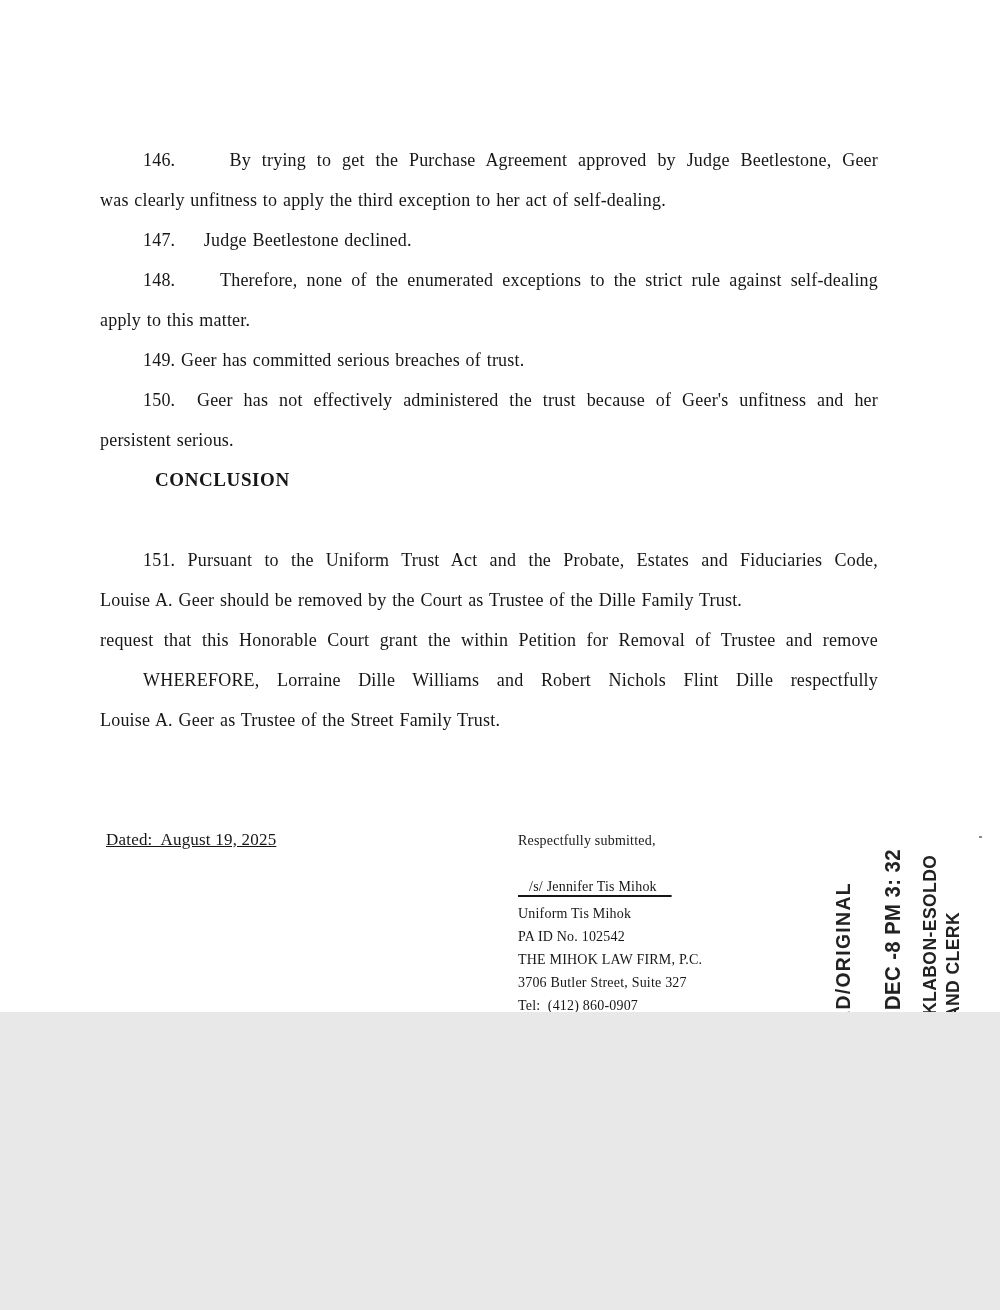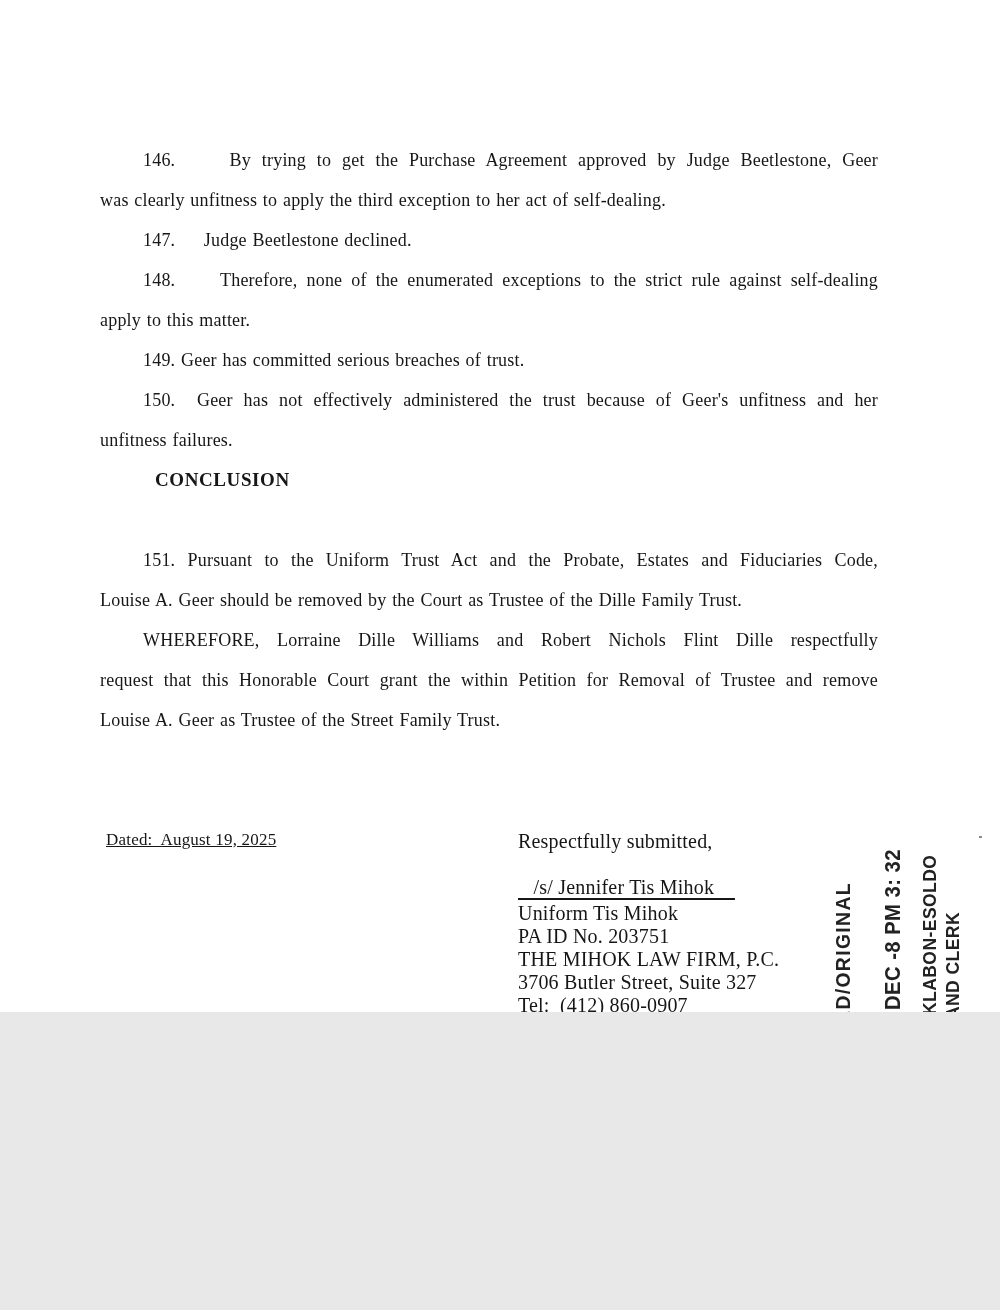--- a/index.html
+++ b/index.html
@@ -53,21 +53,21 @@
     left: 106px;
     top: 830px;
     font-size: 17px;
     letter-spacing: 0.2px;
     text-decoration: underline;
   }
   .sig-block {
     position: absolute;
     left: 518px;
     top: 830px;
-    font-size: 20px;
+    font-size: 14px;
     letter-spacing: 0.2px;
   }
   .sig-salutation { line-height: 22px; }
   .sig-s-line {
     margin-top: 24px;
     margin-bottom: 4px;
     line-height: 22px;
   }
   .sig-s-line .underl {
     text-decoration: underline;
@@ -126,40 +126,40 @@
 
   <main class="body-text">
     <div id="paragraphs">
         <div class="line ind j">146.&nbsp;&nbsp;&nbsp;&nbsp; By trying to get the Purchase Agreement approved by Judge Beetlestone, Geer</div>
         <div class="line">was clearly unfitness to apply the third exception to her act of self-dealing.</div>
         <div class="line ind">147.&nbsp;&nbsp;&nbsp;&nbsp; Judge Beetlestone declined.</div>
         <div class="line ind j">148.&nbsp;&nbsp;&nbsp;&nbsp; Therefore, none of the enumerated exceptions to the strict rule against self-dealing</div>
         <div class="line">apply to this matter.</div>
         <div class="line ind">149. Geer has committed serious breaches of trust.</div>
         <div class="line ind j">150.&nbsp; Geer has not effectively administered the trust because of Geer's unfitness and her</div>
-        <div class="line">unfitness failures.</div>
+        <div class="line">persistent serious.</div>
         <div class="heading">CONCLUSION</div>
         <div class="line ind j">151. Pursuant to the Uniform Trust Act and the Probate, Estates and Fiduciaries Code,</div>
         <div class="line">Louise A. Geer should be removed by the Court as Trustee of the Dille Family Trust.</div>
+        <div class="line j">request that this Honorable Court grant the within Petition for Removal of Trustee and remove</div>
         <div class="line ind j">WHEREFORE, Lorraine Dille Williams and Robert Nichols Flint Dille respectfully</div>
-        <div class="line j">request that this Honorable Court grant the within Petition for Removal of Trustee and remove</div>
         <div class="line">Louise A. Geer as Trustee of the Street Family Trust.</div>
       </div>
   </main>
 
   <div class="dated">Dated:&nbsp; August 19, 2025</div>
 
   <div class="sig-block">
     <div class="sig-salutation">Respectfully submitted,</div>
     <div class="sig-s-line">
       <span class="underl">&nbsp;&nbsp;&nbsp;/s/ Jennifer Tis Mihok&nbsp;&nbsp;&nbsp;&nbsp;</span>
     </div>
     <div id="sig-lines">
         <div class="sig-line">Uniform Tis Mihok</div>
-        <div class="sig-line">PA ID No. 203751</div>
+        <div class="sig-line">PA ID No. 102542</div>
         <div class="sig-line">THE MIHOK LAW FIRM, P.C.</div>
         <div class="sig-line">3706 Butler Street, Suite 327</div>
         <div class="sig-line">Tel:&nbsp; (412) 860-0907</div>
         <div class="sig-line">Fax:&nbsp; (412) 204-3472</div>
       </div>
     <div class="sig-email">jtm@mihoklaw.com</div>
   </div>
 
   <div>
     <div class="stamp-col" id="stamp-filed">FILED/ORIGINAL</div>

